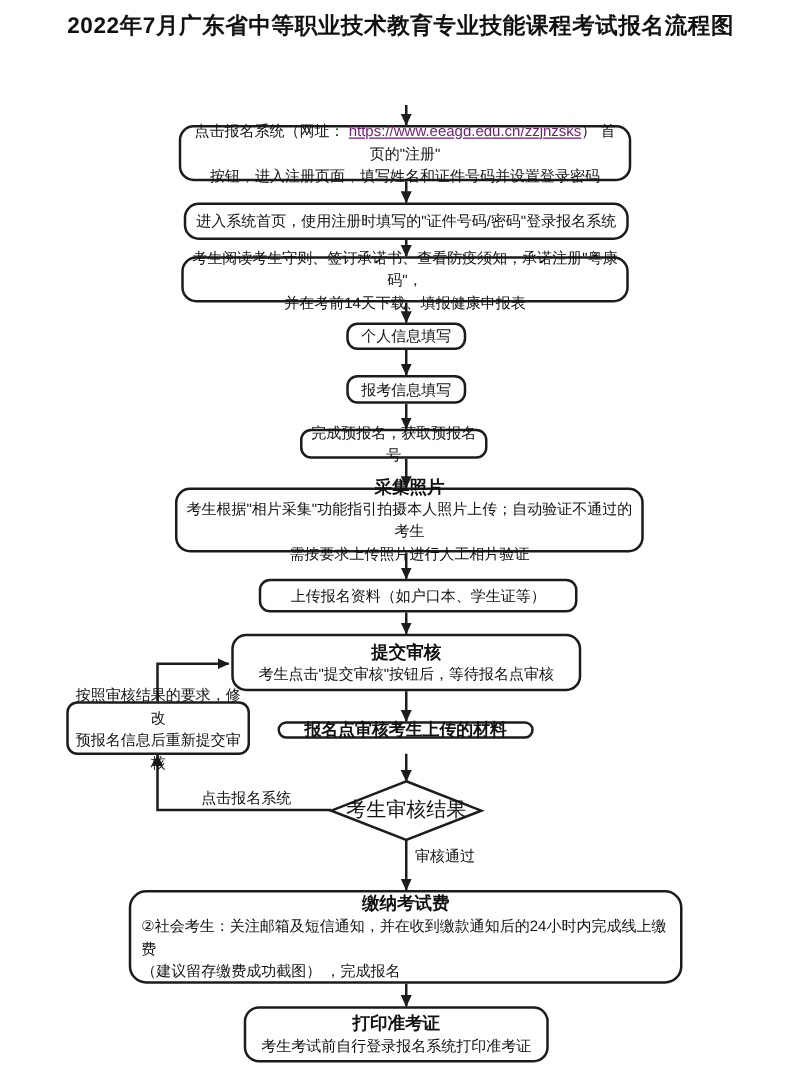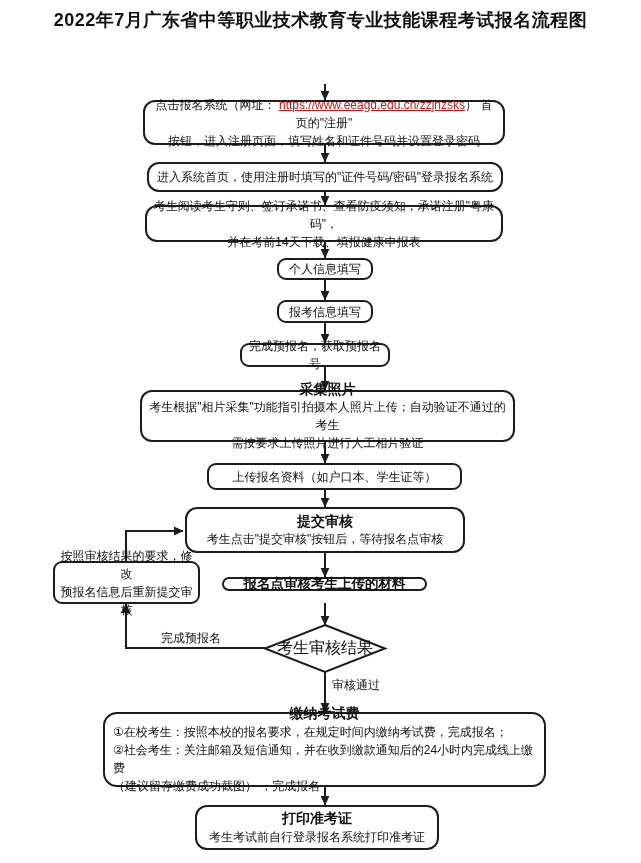--- a/index.html
+++ b/index.html
@@ -16,21 +16,21 @@
     position:absolute;box-sizing:border-box;background:#fff;border:2px solid #1c1c1c;
     border-radius:12px;display:flex;flex-direction:column;justify-content:center;
     align-items:center;font-size:12px;line-height:1.5;text-align:center;padding:2px 6px;
   }
   .node.small{border-radius:9px;}
   .node .hd{font-weight:bold;font-size:14px;line-height:1.3;}
   .node .ln{width:100%;text-align:center;}
   .node .ln.left{text-align:left;padding-left:4px;}
   .bold{font-weight:bold;}
   .start{font-weight:bold;font-size:13px;}
-  .link{color:#b91c1c;text-decoration:underline;cursor:pointer;}
+  .link{color:#701a75;text-decoration:underline;cursor:pointer;}
   .dtext{
     position:absolute;display:flex;align-items:center;justify-content:center;
     font-size:16px;background:transparent;
   }
   .edge-label{position:absolute;font-size:12px;white-space:nowrap;}
 </style>
 </head>
 <body>
 
 <div class="canvas">
@@ -111,26 +111,25 @@
 
   <div class="node small" style="left:53px;top:561px;width:147px;height:43px;padding:2px 3px;">
     <div class="ln">按照审核结果的要求，修改</div>
     <div class="ln">预报名信息后重新提交审核</div>
   </div>
 
   <div class="dtext" style="left:265px;top:625px;width:120px;height:47px;">
     <span>考生审核结果</span>
   </div>
 
-  <div class="edge-label" style="left:161px;top:630px;">完成预报名</div>
+  <div class="edge-label" style="left:161px;top:630px;">点击报名系统</div>
   <div class="edge-label" style="left:332px;top:677px;">审核通过</div>
 
   <div class="node" style="left:103px;top:712px;width:443px;height:75px;border-radius:14px;">
     <div class="hd">缴纳考试费</div>
-    <div class="ln left">①在校考生：按照本校的报名要求，在规定时间内缴纳考试费，完成报名；</div>
     <div class="ln left">②社会考生：关注邮箱及短信通知，并在收到缴款通知后的24小时内完成线上缴费</div>
     <div class="ln left">（建议留存缴费成功截图） ，完成报名</div>
   </div>
 
   <div class="node" style="left:195px;top:805px;width:244px;height:45px;">
     <div class="hd">打印准考证</div>
     <div class="ln">考生考试前自行登录报名系统打印准考证</div>
   </div>
 
 </div>

